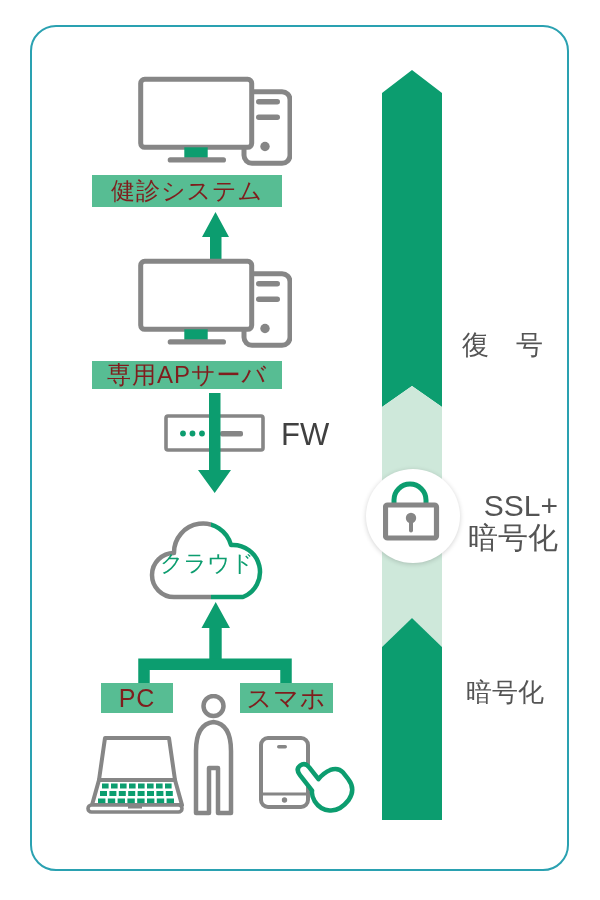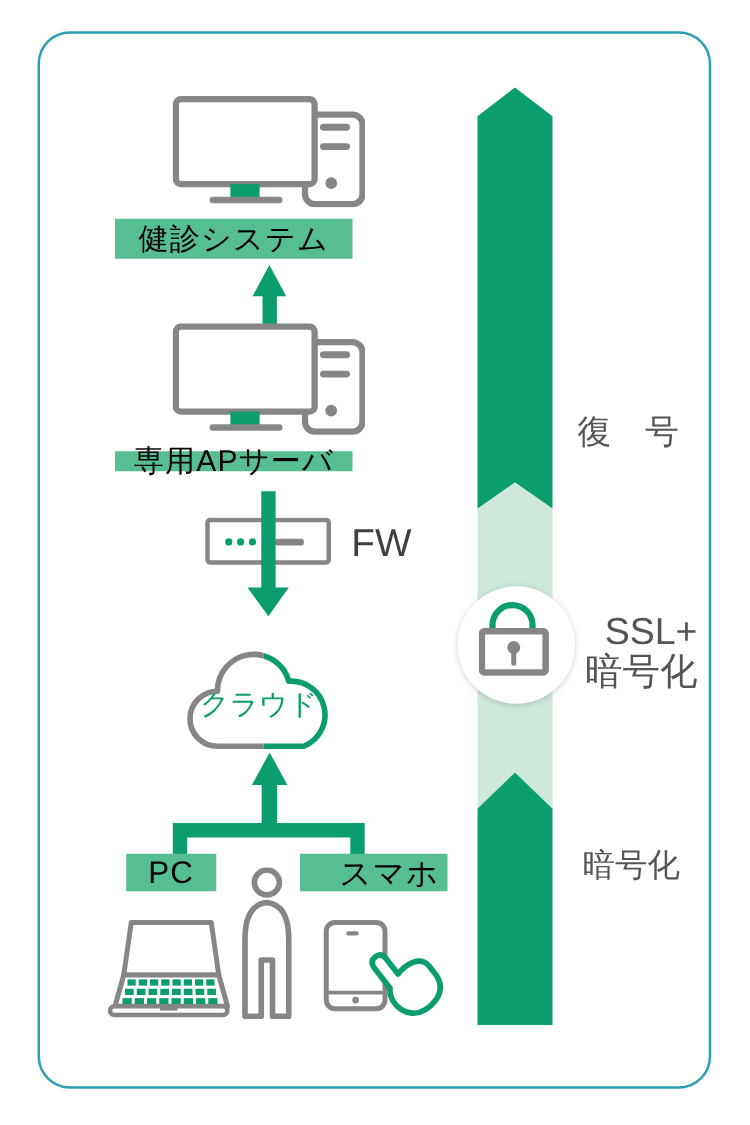--- a/index.html
+++ b/index.html
@@ -13,21 +13,21 @@
   html,body{margin:0;padding:0;background:#fff;}
   body{width:600px;height:900px;font-family:"Liberation Sans","DejaVu Sans",sans-serif;}
   .stage{position:relative;width:600px;height:900px;overflow:hidden;background:#fff;}
   .abs{position:absolute;}
   .frame{
     position:absolute;left:30px;top:25px;width:539px;height:846px;
     border:2px solid var(--frame-border);border-radius:26px;box-sizing:border-box;
   }
   .banner{
     position:absolute;display:flex;align-items:center;justify-content:center;
-    background:var(--green-banner);color:#000000;font-weight:500;letter-spacing:1px;
+    background:var(--green-banner);color:#7f1d1d;font-weight:500;letter-spacing:1px;
   }
   .banner.big{font-size:24px;}
   .banner.small{font-size:25px;}
   .label-green{position:absolute;color:var(--green-dark);font-weight:500;}
   .label-gray{position:absolute;color:var(--text-gray);font-weight:500;text-align:right;}
   .fw-label{position:absolute;color:#404040;font-weight:400;font-size:31px;}
   .lock-circle{
     position:absolute;left:366px;top:469px;width:94px;height:94px;border-radius:50%;
     background:#fff;box-shadow:0 1px 5px rgba(0,0,0,.18);
   }
@@ -69,21 +69,21 @@
   <svg class="abs" style="left:138px;top:258px;" width="154" height="90" viewBox="0 0 154 90">
     <rect x="106" y="15.7" width="46" height="71.6" rx="8" class="stroke-gray" stroke-width="5"></rect>
     <rect x="118" y="23" width="24" height="5.5" rx="2.75" class="fill-gray"></rect>
     <rect x="118" y="38.5" width="24" height="5.5" rx="2.75" class="fill-gray"></rect>
     <circle cx="127" cy="70.5" r="4.7" class="fill-gray"></circle>
     <rect x="2.7" y="3.3" width="111" height="68" rx="4" class="stroke-gray" stroke-width="5"></rect>
     <rect x="46.3" y="71.3" width="23.4" height="11" class="fill-dark"></rect>
     <rect x="29.7" y="81.3" width="58.3" height="5.2" rx="2.6" class="fill-gray"></rect>
   </svg>
 
-  <div class="banner big" style="left:92px;top:361px;width:190px;height:16px;text-align:center;">専用APサーバ</div>
+  <div class="banner big" style="left:92px;top:361px;width:190px;height:28px;text-align:center;">専用APサーバ</div>
 
   <svg class="abs" style="left:164px;top:414px;" width="102" height="40" viewBox="0 0 102 40">
     <rect x="2" y="2" width="97" height="34" rx="2" class="stroke-gray" stroke-width="3.6"></rect>
     <circle cx="19" cy="19.5" r="2.9" class="fill-dark"></circle>
     <circle cx="28.5" cy="19.5" r="2.9" class="fill-dark"></circle>
     <circle cx="38" cy="19.5" r="2.9" class="fill-dark"></circle>
     <rect x="56" y="17" width="23" height="5.4" rx="2" class="fill-gray"></rect>
   </svg>
   <div class="fw-label" style="left:281px;top:417px;">FW</div>
 
@@ -110,21 +110,21 @@
 
   <svg class="abs" style="left:196px;top:600px;" width="40" height="62" viewBox="0 0 40 62">
     <polygon class="fill-dark" points="13.3,60 13.3,28 5.5,28 19.7,2 34,28 25.7,28 25.7,60"></polygon>
   </svg>
 
   <svg class="abs" style="left:134px;top:654px;" width="162" height="34" viewBox="0 0 162 34">
     <path d="M 10,30 L 10,10.2 L 152,10.2 L 152,30" fill="none" stroke="var(--green-dark)" stroke-width="11.5"></path>
   </svg>
 
   <div class="banner small" style="left:101px;top:683px;width:72px;height:30px;">PC</div>
-  <div class="banner small" style="left:240px;top:683px;width:93px;height:30px;padding-left:25px;">スマホ</div>
+  <div class="banner small" style="left:240px;top:683px;width:93px;height:30px;">スマホ</div>
 
   <svg class="abs" style="left:188px;top:694px;" width="52" height="122" viewBox="0 0 52 122">
     <circle cx="25.5" cy="12" r="10" class="stroke-gray" stroke-width="4.5"></circle>
     <path d="M 8,119 L 8,57 Q 8,30 25.5,28 Q 43,30 43,57 L 43,119 L 30,119 L 30,74 L 21,74 L 21,119 Z" class="stroke-gray" stroke-width="4.5" stroke-linejoin="round"></path>
   </svg>
 
   <svg class="abs" style="left:86px;top:736px;" width="98" height="80" viewBox="0 0 98 80">
     <path d="M 19,2 L 83,2 L 89,44 L 13,44 Z" class="stroke-gray" stroke-width="4" stroke-linejoin="round"></path>
     <path d="M 13,44 L 89,44 L 96,69 L 6,69 Z" class="stroke-gray" stroke-width="4" stroke-linejoin="round"></path>
     <g class="fill-dark">

